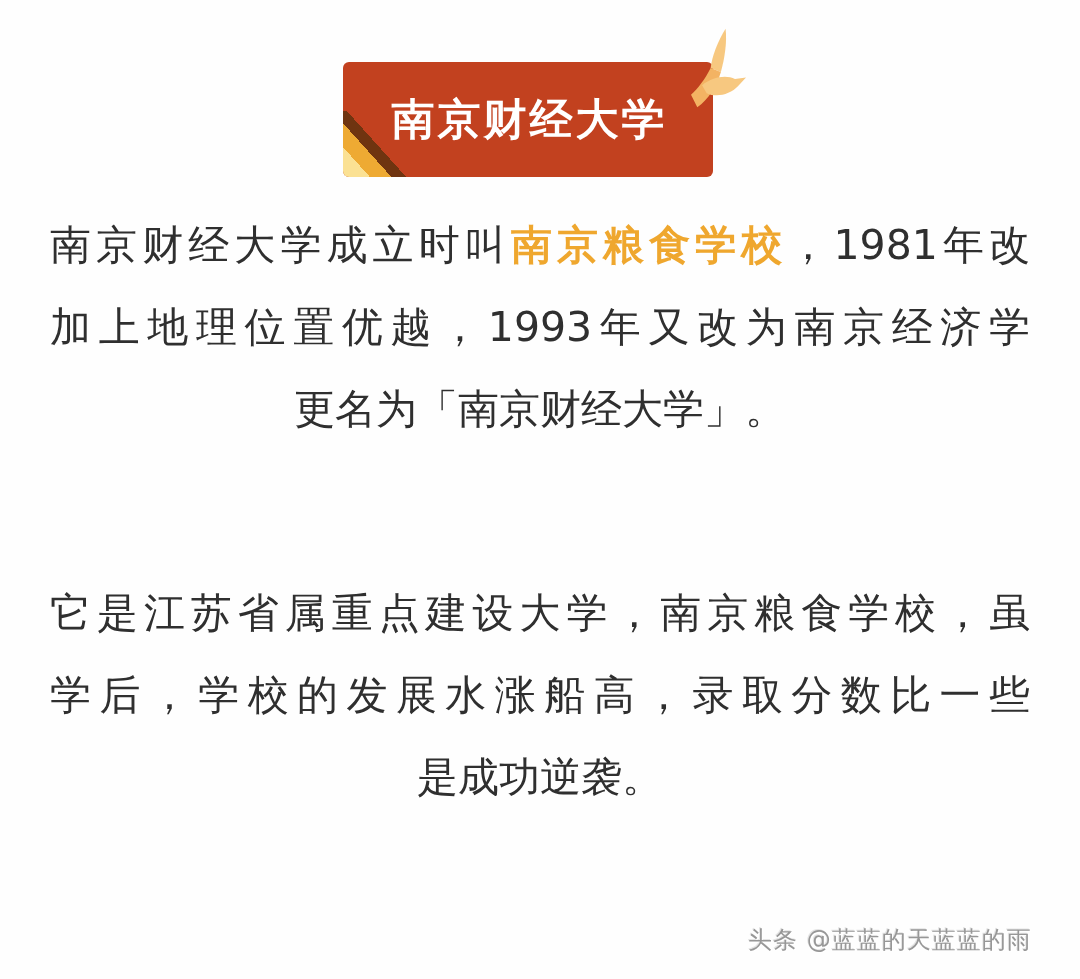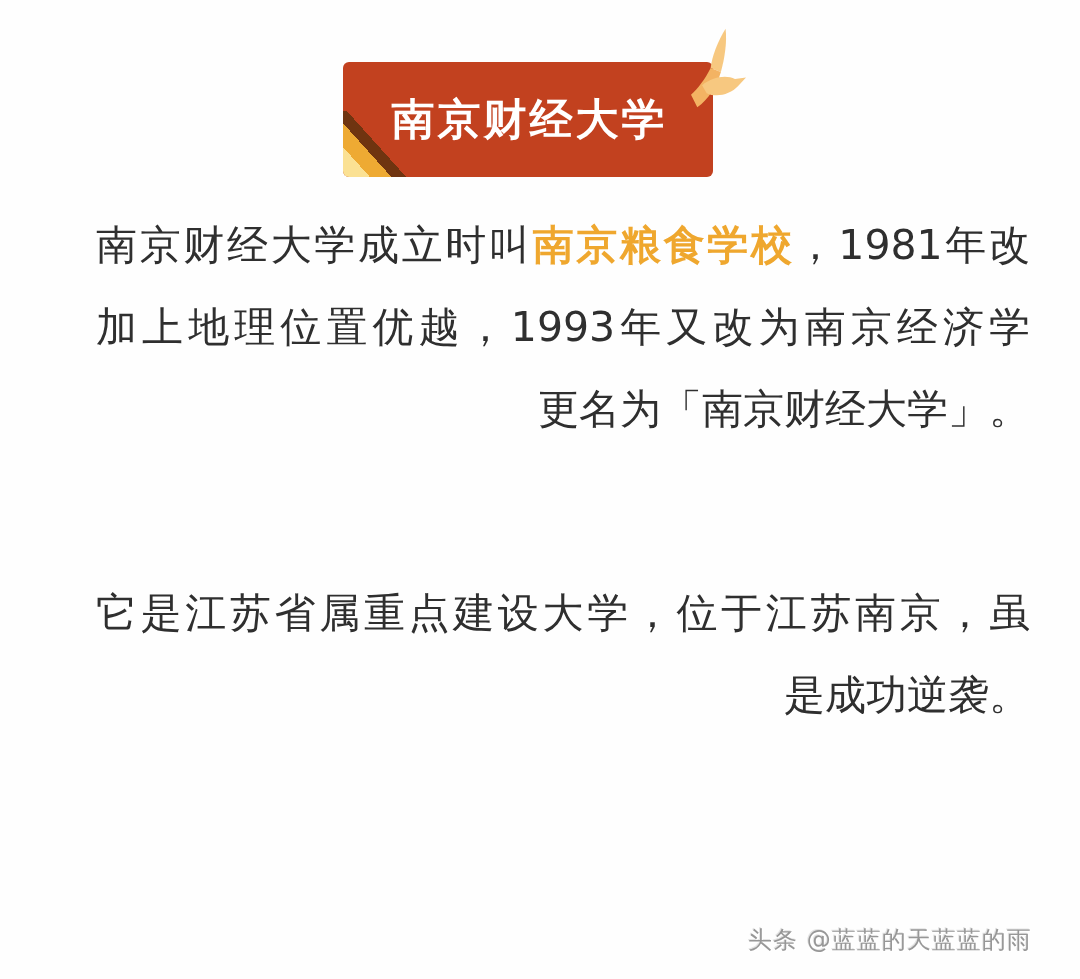--- a/index.html
+++ b/index.html
@@ -72,23 +72,22 @@
   .p2 { top: 572px; }
   .line {
     height: 82px;
     white-space: nowrap;
   }
   .jline {
     white-space: normal;
     text-align: justify;
     text-align-last: justify;
     text-justify: inter-character;
-    margin-left: 46px;
   }
-  .lastline { text-align: right; }
+  .lastline { text-align: center; }
   .hl {
     color: #efa72e;
     font-weight: 700;
   }
 
   
   .watermark {
     position: absolute;
     left: 748px;
     top: 924px;
@@ -115,19 +114,20 @@
     <path d="M14 72 C26 62 44 58 56 64 L70 62 L60 73 C50 84 32 88 20 82 Z" fill="#f7c880"></path>
   </svg>
 
   <div class="para p1">
     <div class="line jline"><span>南京财经大学成立时叫</span><span class="hl">南京粮食学校</span><span>，1981年改</span></div>
     <div class="line jline">加上地理位置优越，1993年又改为南京经济学</div>
     <div class="line lastline">更名为「南京财经大学」。</div>
   </div>
 
   <div class="para p2">
-    <div class="line jline">它是江苏省属重点建设大学，位于江苏南京，虽</div>
+    <div class="line jline">它是江苏省属重点建设大学，南京粮食学校，虽</div>
+    <div class="line jline">学后，学校的发展水涨船高，录取分数比一些</div>
     <div class="line lastline">是成功逆袭。</div>
   </div>
 
   <div class="watermark">头条 @蓝蓝的天蓝蓝的雨</div>
 
 </div>
 
 </body></html>

